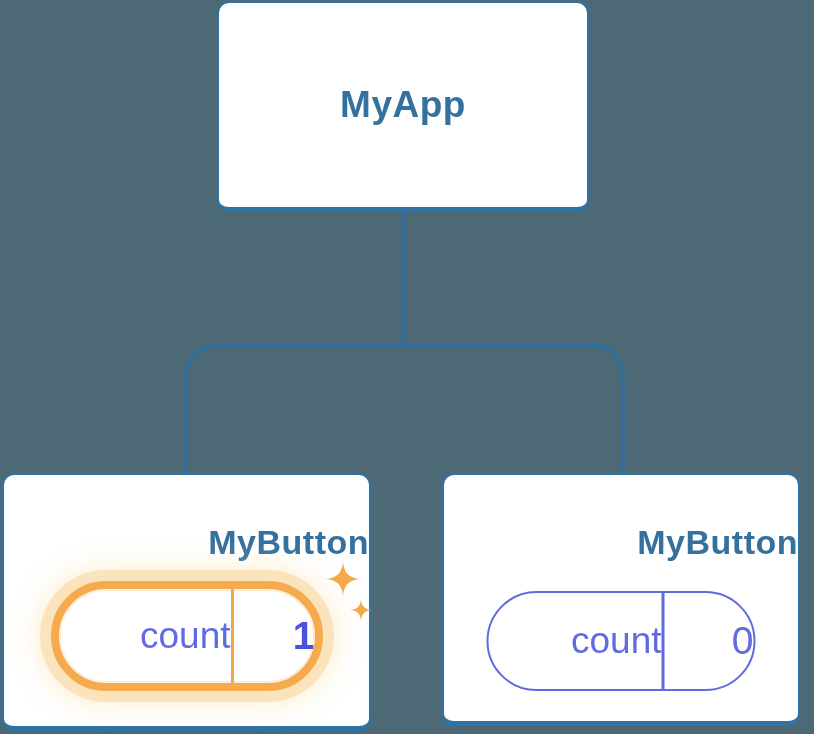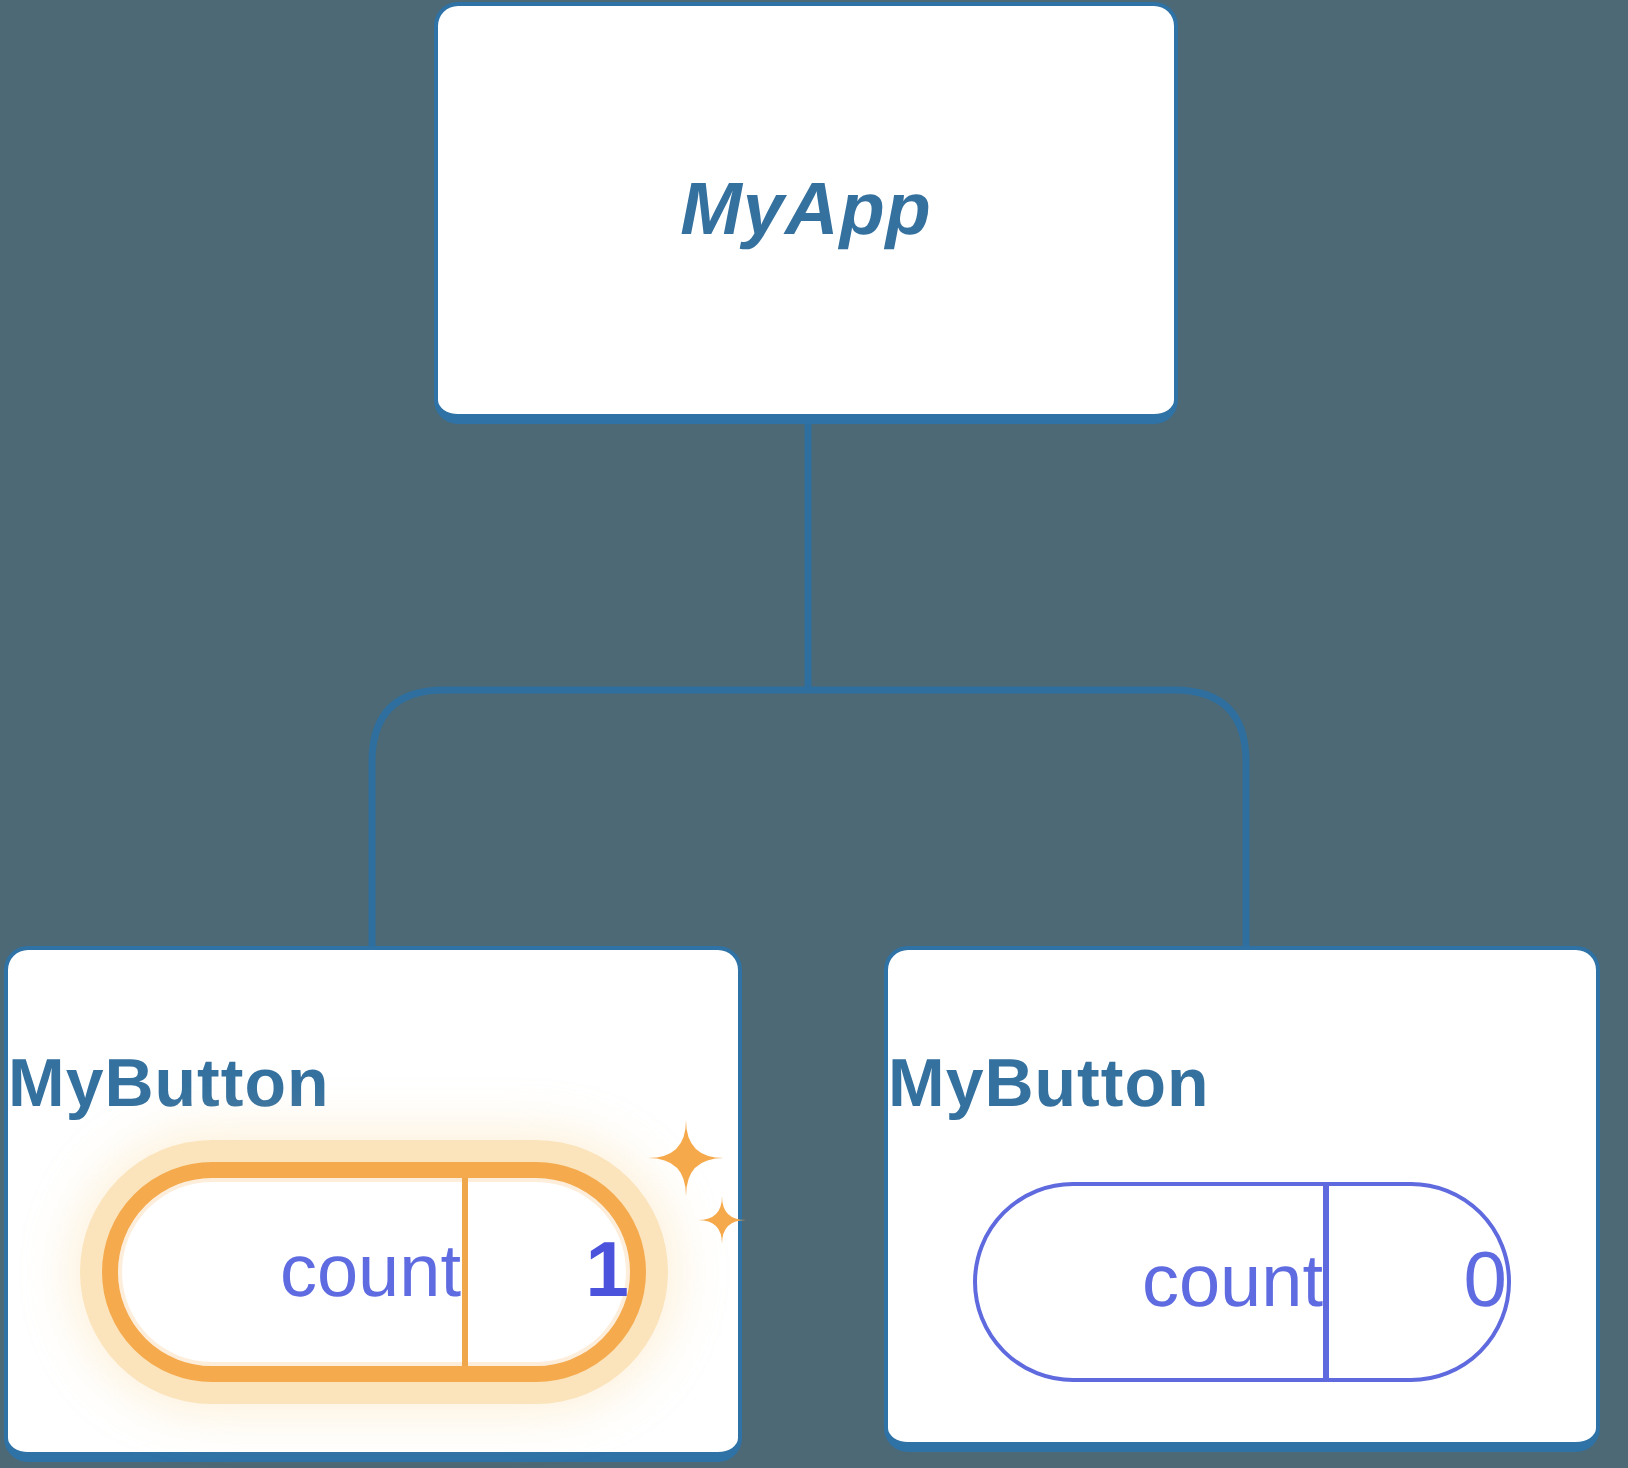--- a/index.html
+++ b/index.html
@@ -27,41 +27,40 @@
     border-bottom-width: 5px;
     border-radius: 12px;
     box-sizing: border-box;
   }
   .node-root {
     left: 217px; top: 1px;
     width: 372px; height: 211px;
     display: flex;
     align-items: center;
     justify-content: center;
-    font-style: italic;
   }
   .root-label {
     color: #35719F;
     font-size: 37px;
     font-weight: 600;
     letter-spacing: 0.5px;
   }
   .node-child-left {
     left: 2px; top: 473px;
     width: 369px; height: 258px;
   }
   .node-child-right {
     left: 442px; top: 473px;
     width: 358px; height: 253px;
   }
   .child-title {
     position: absolute;
     left: 0; right: 0;
     top: 48px;
-    text-align: left;
+    text-align: right;
     color: #35719F;
     font-size: 34px;
     font-weight: 600;
     letter-spacing: 0.5px;
   }
   .pill {
     position: absolute;
     left: 50%;
     transform: translateX(-50%);
     display: flex;

